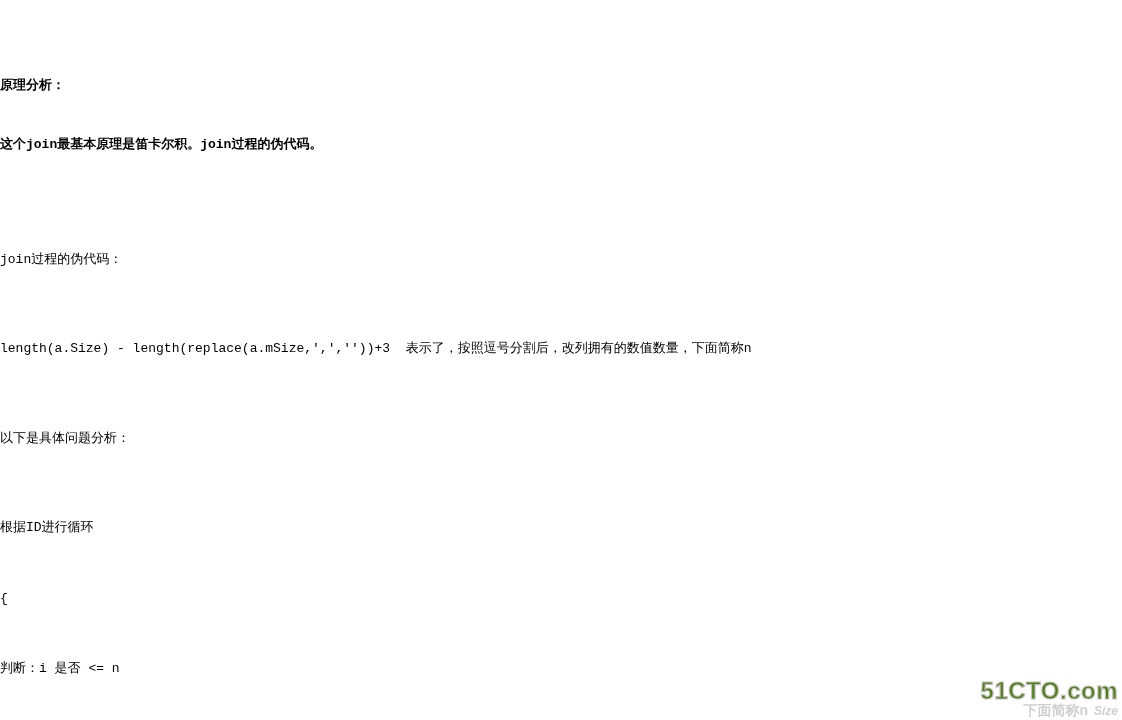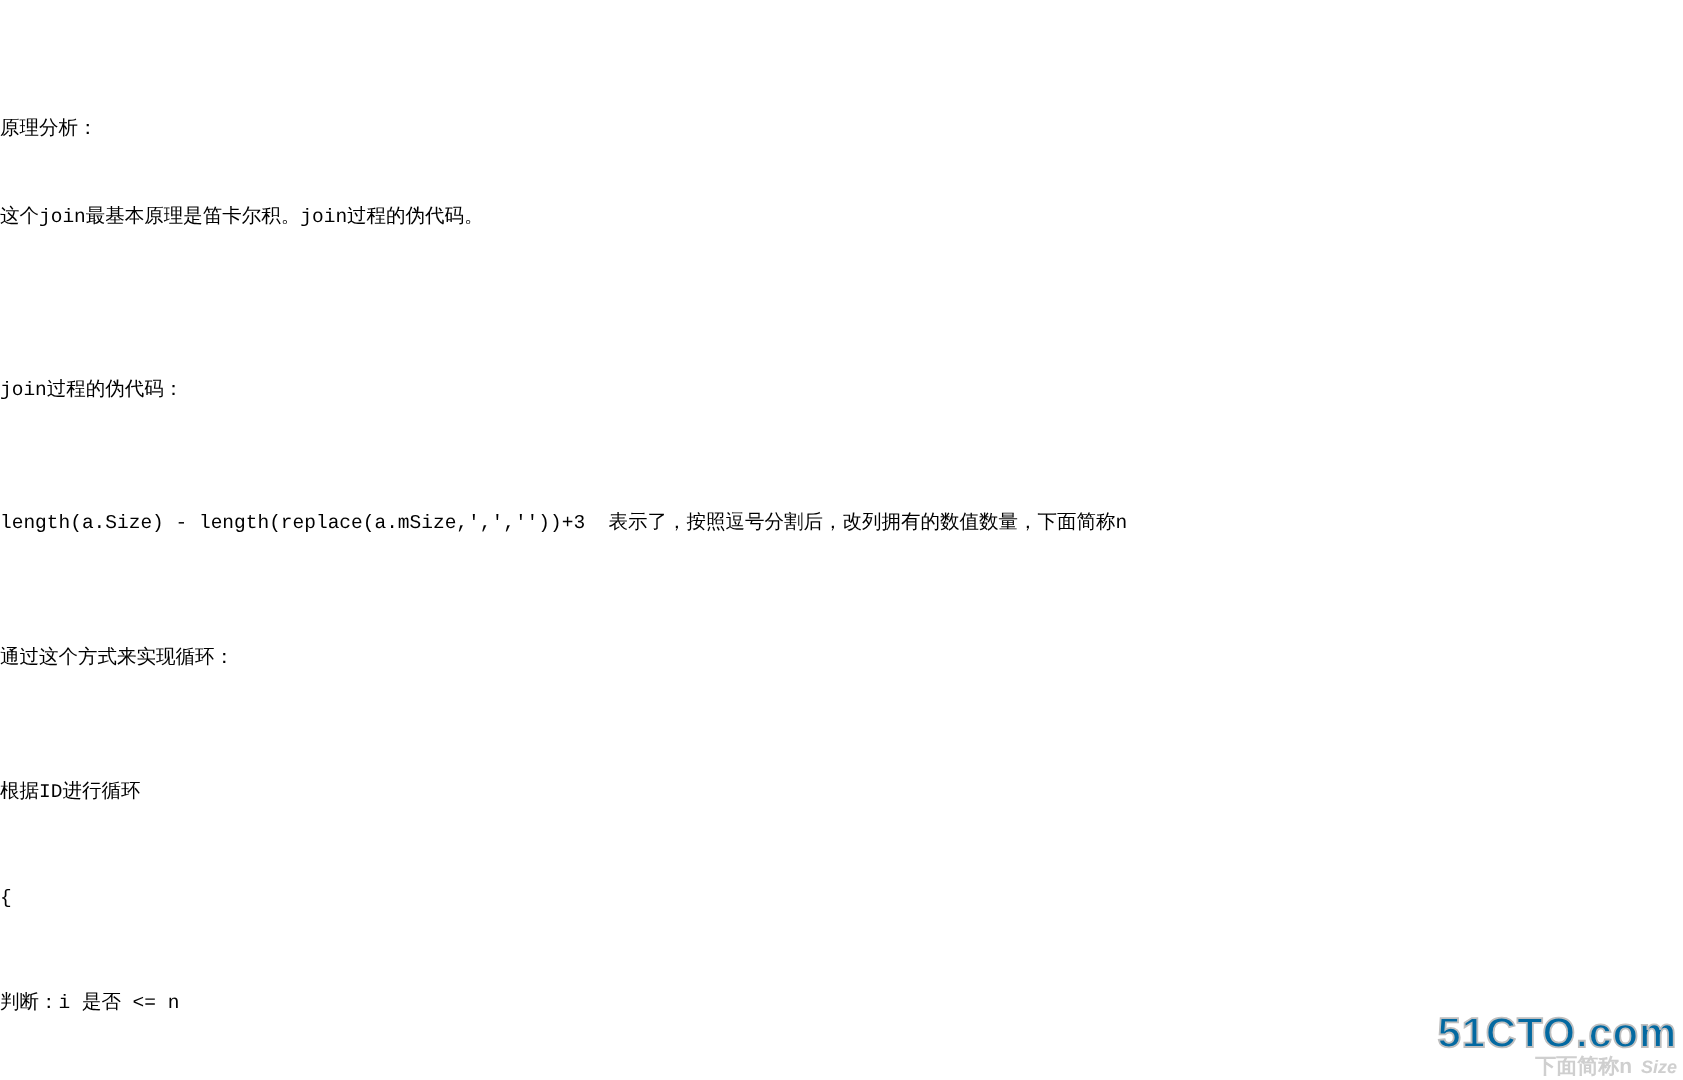--- a/index.html
+++ b/index.html
@@ -18,34 +18,35 @@
   .content {
     padding: 2px 0 0 0;
     white-space: pre-wrap;
   }
   .content p {
     margin: 0 0 14px 0;
     font-family: "SimSun", "宋体", "Courier New", monospace;
   }
   .tight p {
     margin: 0 0 2px 0;
+    font-weight: bold;
   }
   .watermark {
     position: absolute;
     right: 4px;
     bottom: 2px;
     text-align: right;
     line-height: 1.05;
     user-select: none;
   }
   .watermark .line1 {
     font-family: Arial, sans-serif;
     font-weight: 900;
-    font-size: 28px;
-    color: #0369a1;
+    font-size: 24px;
+    color: #4d7c0f;
     letter-spacing: 0.5px;
     padding-left: 42px;
     -webkit-text-stroke: 1.2px #bfbfbf;
   }
   .watermark .line2 {
     font-family: "SimHei", "Microsoft YaHei", sans-serif;
     font-size: 14px;
     font-weight: 700;
     color: #cfcfcf;
   }
@@ -64,21 +65,21 @@
 <div class="content">
   <div class="tight">
     <p>原理分析：</p>
     <p>这个join最基本原理是笛卡尔积。join过程的伪代码。</p>
   </div>
 
   <p>join过程的伪代码：</p>
 
   <p>length(a.Size) - length(replace(a.mSize,',',''))+3  表示了，按照逗号分割后，改列拥有的数值数量，下面简称n</p>
 
-  <p>通过这个方式来实现循环：</p>
+  <p>以下是具体问题分析：</p>
 
   <p>根据ID进行循环</p>
   <p>{</p>
   <p>判断：i 是否 &lt;= n</p>
   
   
   
   
   
   

